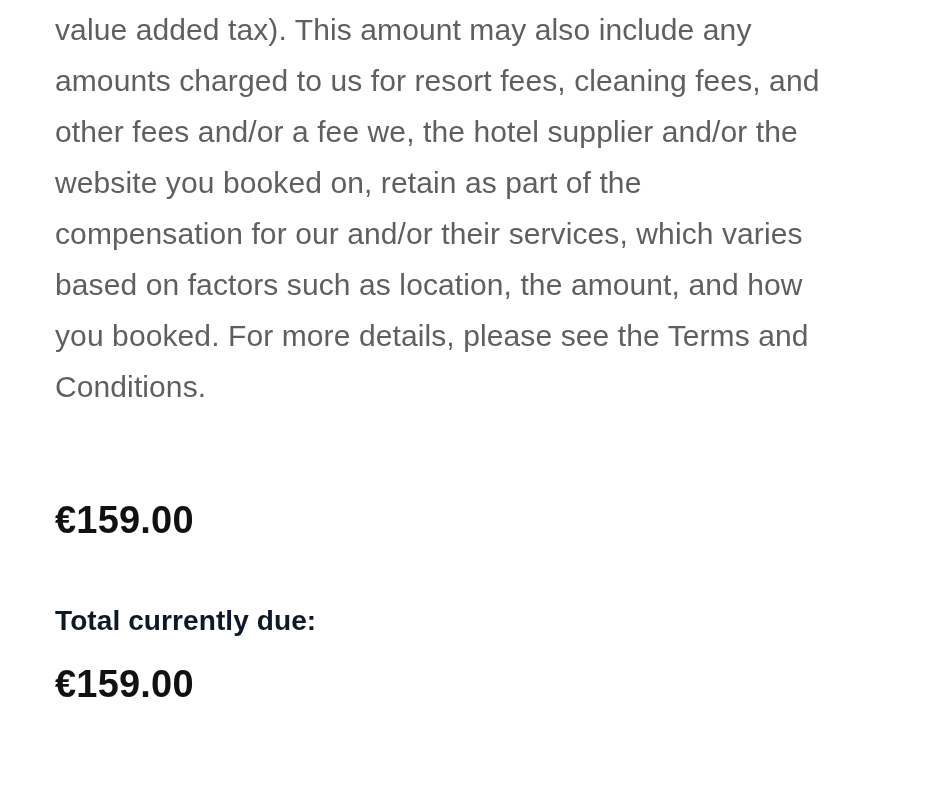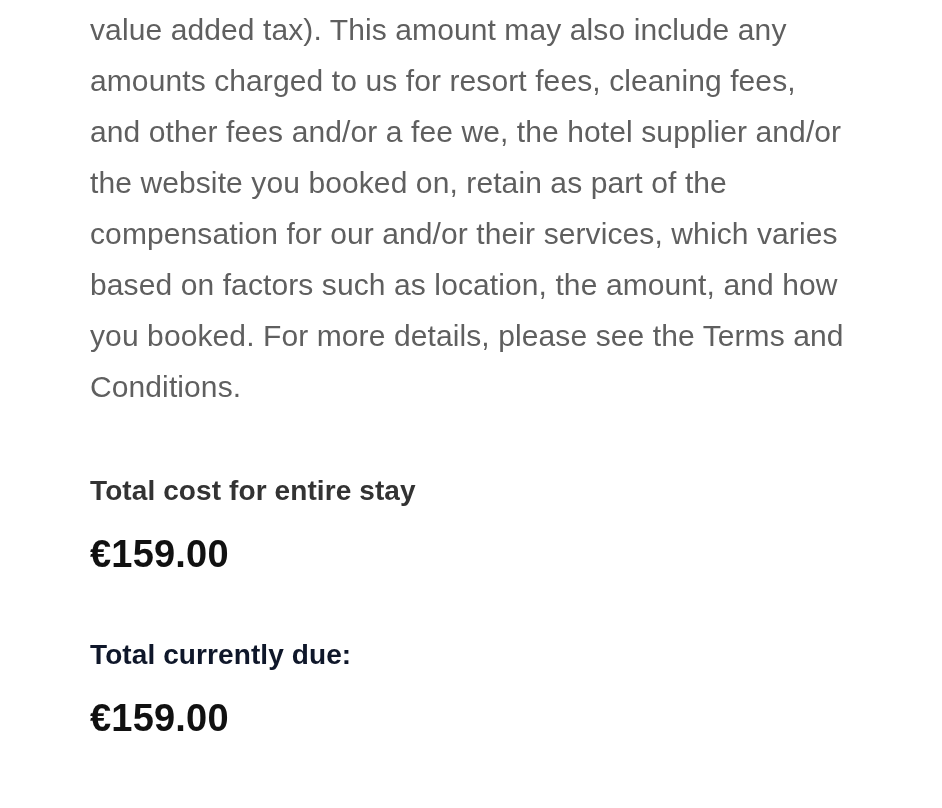--- a/index.html
+++ b/index.html
@@ -12,21 +12,21 @@
     height: 808px;
     overflow: hidden;
     font-family: "Liberation Sans", sans-serif;
     -webkit-font-smoothing: antialiased;
   }
   .page {
     position: relative;
     width: 942px;
     height: 636px;
     box-sizing: border-box;
-    padding: 0 90px;
+    padding: 0 55px;
   }
   .disclaimer {
     margin: 0;
     padding-top: 4px;
     font-size: 30px;
     line-height: 51px;
     color: #5f5f5f;
     font-weight: 400;
     letter-spacing: 0.1px;
     max-width: 770px;
@@ -66,21 +66,20 @@
 </style>
 </head>
 <body>
 
 <div class="page">
 
   <p class="disclaimer">value added tax). This amount may also include any amounts charged to us for resort fees, cleaning fees, and other fees and/or a fee we, the hotel supplier and/or the website you booked on, retain as part of the compensation for our and/or their services, which varies based on factors such as location, the amount, and how you booked. For more details, please see the Terms and Conditions.</p>
 
   <div class="spacer-1"></div>
 
-  <div class="total-stay-label">Total cost for entire stay</div>
 
   <div class="total-stay-amount">€159.00</div>
 
   <div class="spacer-2"></div>
 
   <div class="total-due-label">Total currently due:</div>
 
   <div class="total-due-amount">€159.00</div>
 
 </div>

